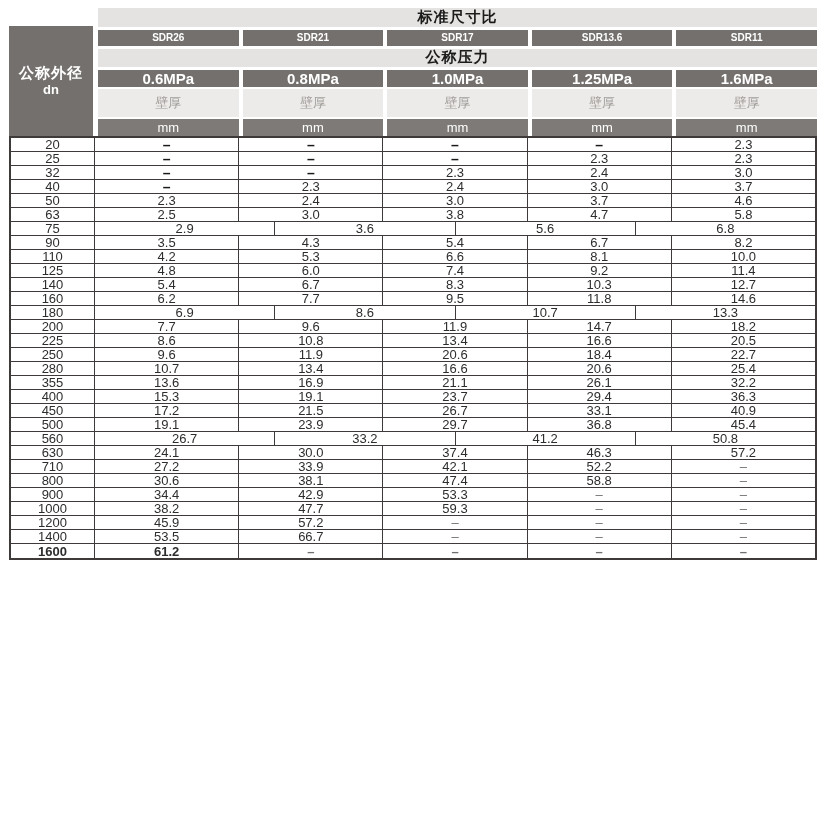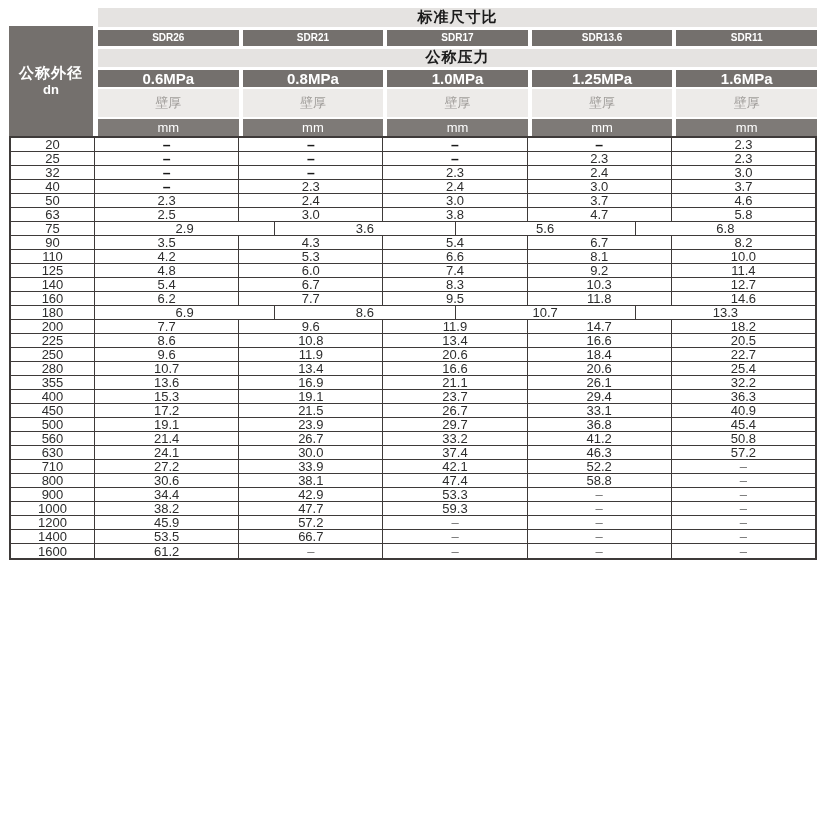--- a/index.html
+++ b/index.html
@@ -39,21 +39,21 @@
   .r-mpa{height:20px;margin:3px 0 2px 0;}
   .r-mpa .hcell{background:var(--dark);color:#fff;font-weight:bold;font-size:15px;text-align:center;}
   .r-thick{height:34px;margin:0 0 2px 0;}
   .r-thick .hcell{background:var(--lightest-band);color:#a19e9b;font-size:13px;}
   .r-mm{height:20px;}
   .r-mm .hcell{background:var(--mm-band);color:#fff;font-size:13px;}
 
   
   .data-table{width:808px;border:2px solid var(--border);}
   .data-row{display:flex;height:14px;border-bottom:1.5px solid var(--border);}
-  .data-row:last-child{border-bottom:none;}
+  .data-row:last-child{border-bottom:none;font-weight:bold;}
   .dcell{
     display:flex;align-items:center;justify-content:center;
     font-size:13px;color:var(--data-text);border-right:1.5px solid var(--border);
   }
   .cell-dn{width:84px;flex:0 0 84px;}
   .cell-v{flex:1;}
   .cell-v:last-child{border-right:none;}
   .dash-heavy{font-weight:bold;color:#1a1a1a;font-size:14px;}
   .dash-light{color:#6f6f6f;}
 </style>
@@ -264,21 +264,20 @@
         <div class="data-row">
           <div class="dcell cell-dn">500</div>
           <div class="dcell cell-v">19.1</div>
           <div class="dcell cell-v">23.9</div>
           <div class="dcell cell-v">29.7</div>
           <div class="dcell cell-v">36.8</div>
           <div class="dcell cell-v">45.4</div>
         </div>
         <div class="data-row">
           <div class="dcell cell-dn">560</div>
-          <div class="dcell cell-v">21.4</div>
           <div class="dcell cell-v">26.7</div>
           <div class="dcell cell-v">33.2</div>
           <div class="dcell cell-v">41.2</div>
           <div class="dcell cell-v">50.8</div>
         </div>
         <div class="data-row">
           <div class="dcell cell-dn">630</div>
           <div class="dcell cell-v">24.1</div>
           <div class="dcell cell-v">30.0</div>
           <div class="dcell cell-v">37.4</div>

